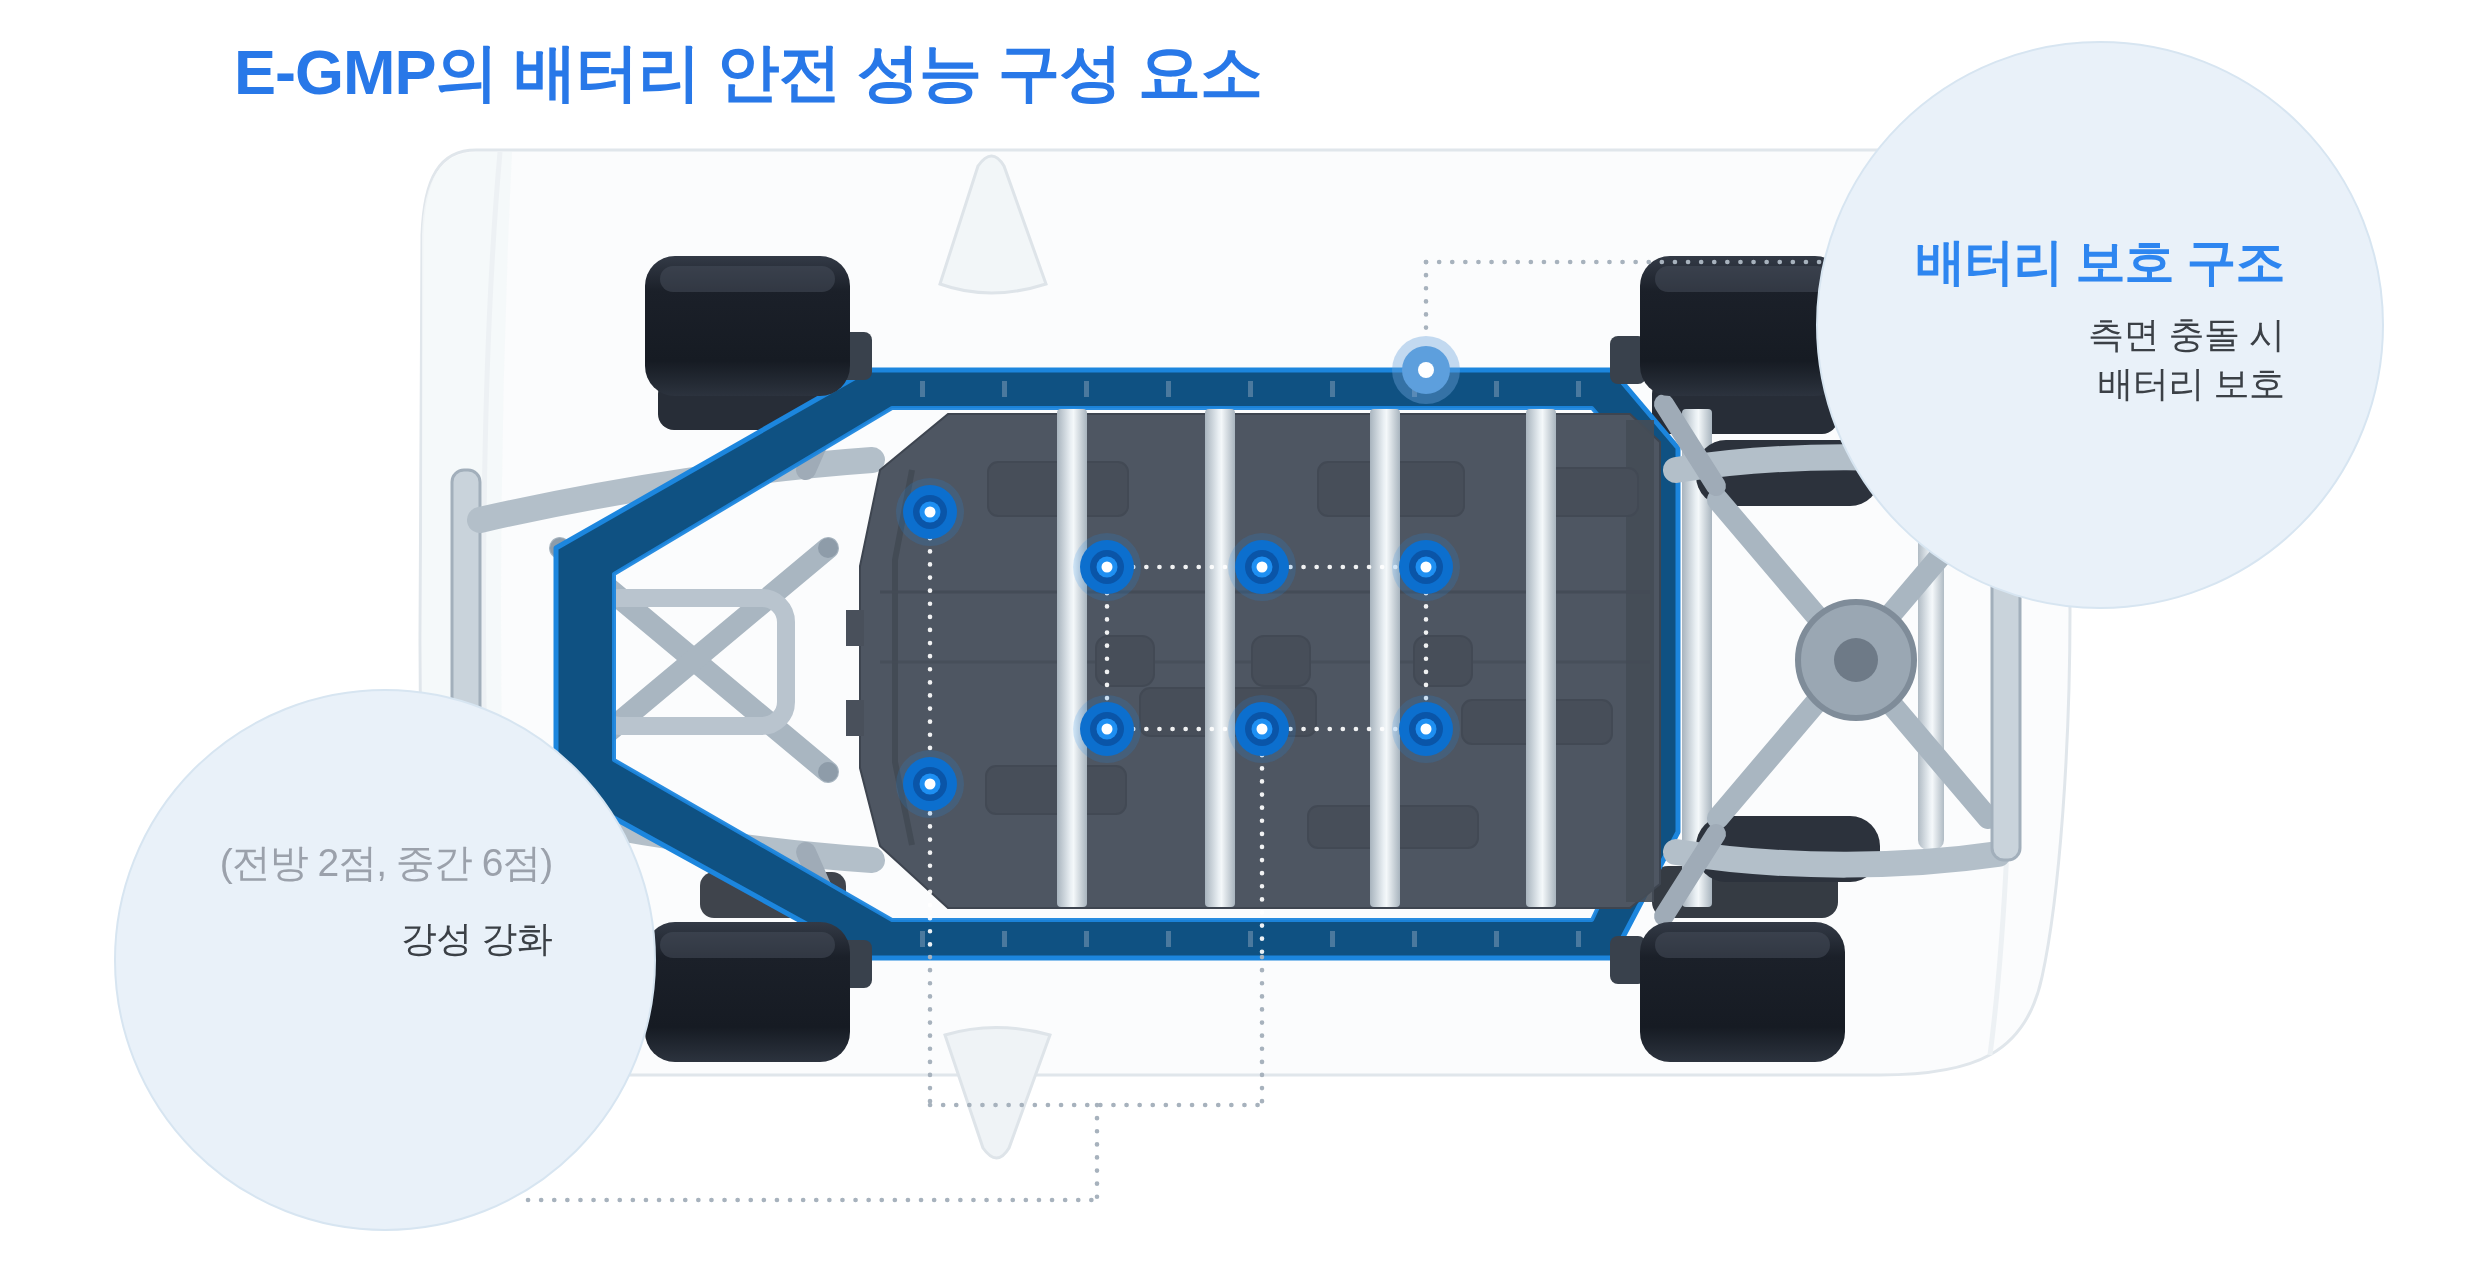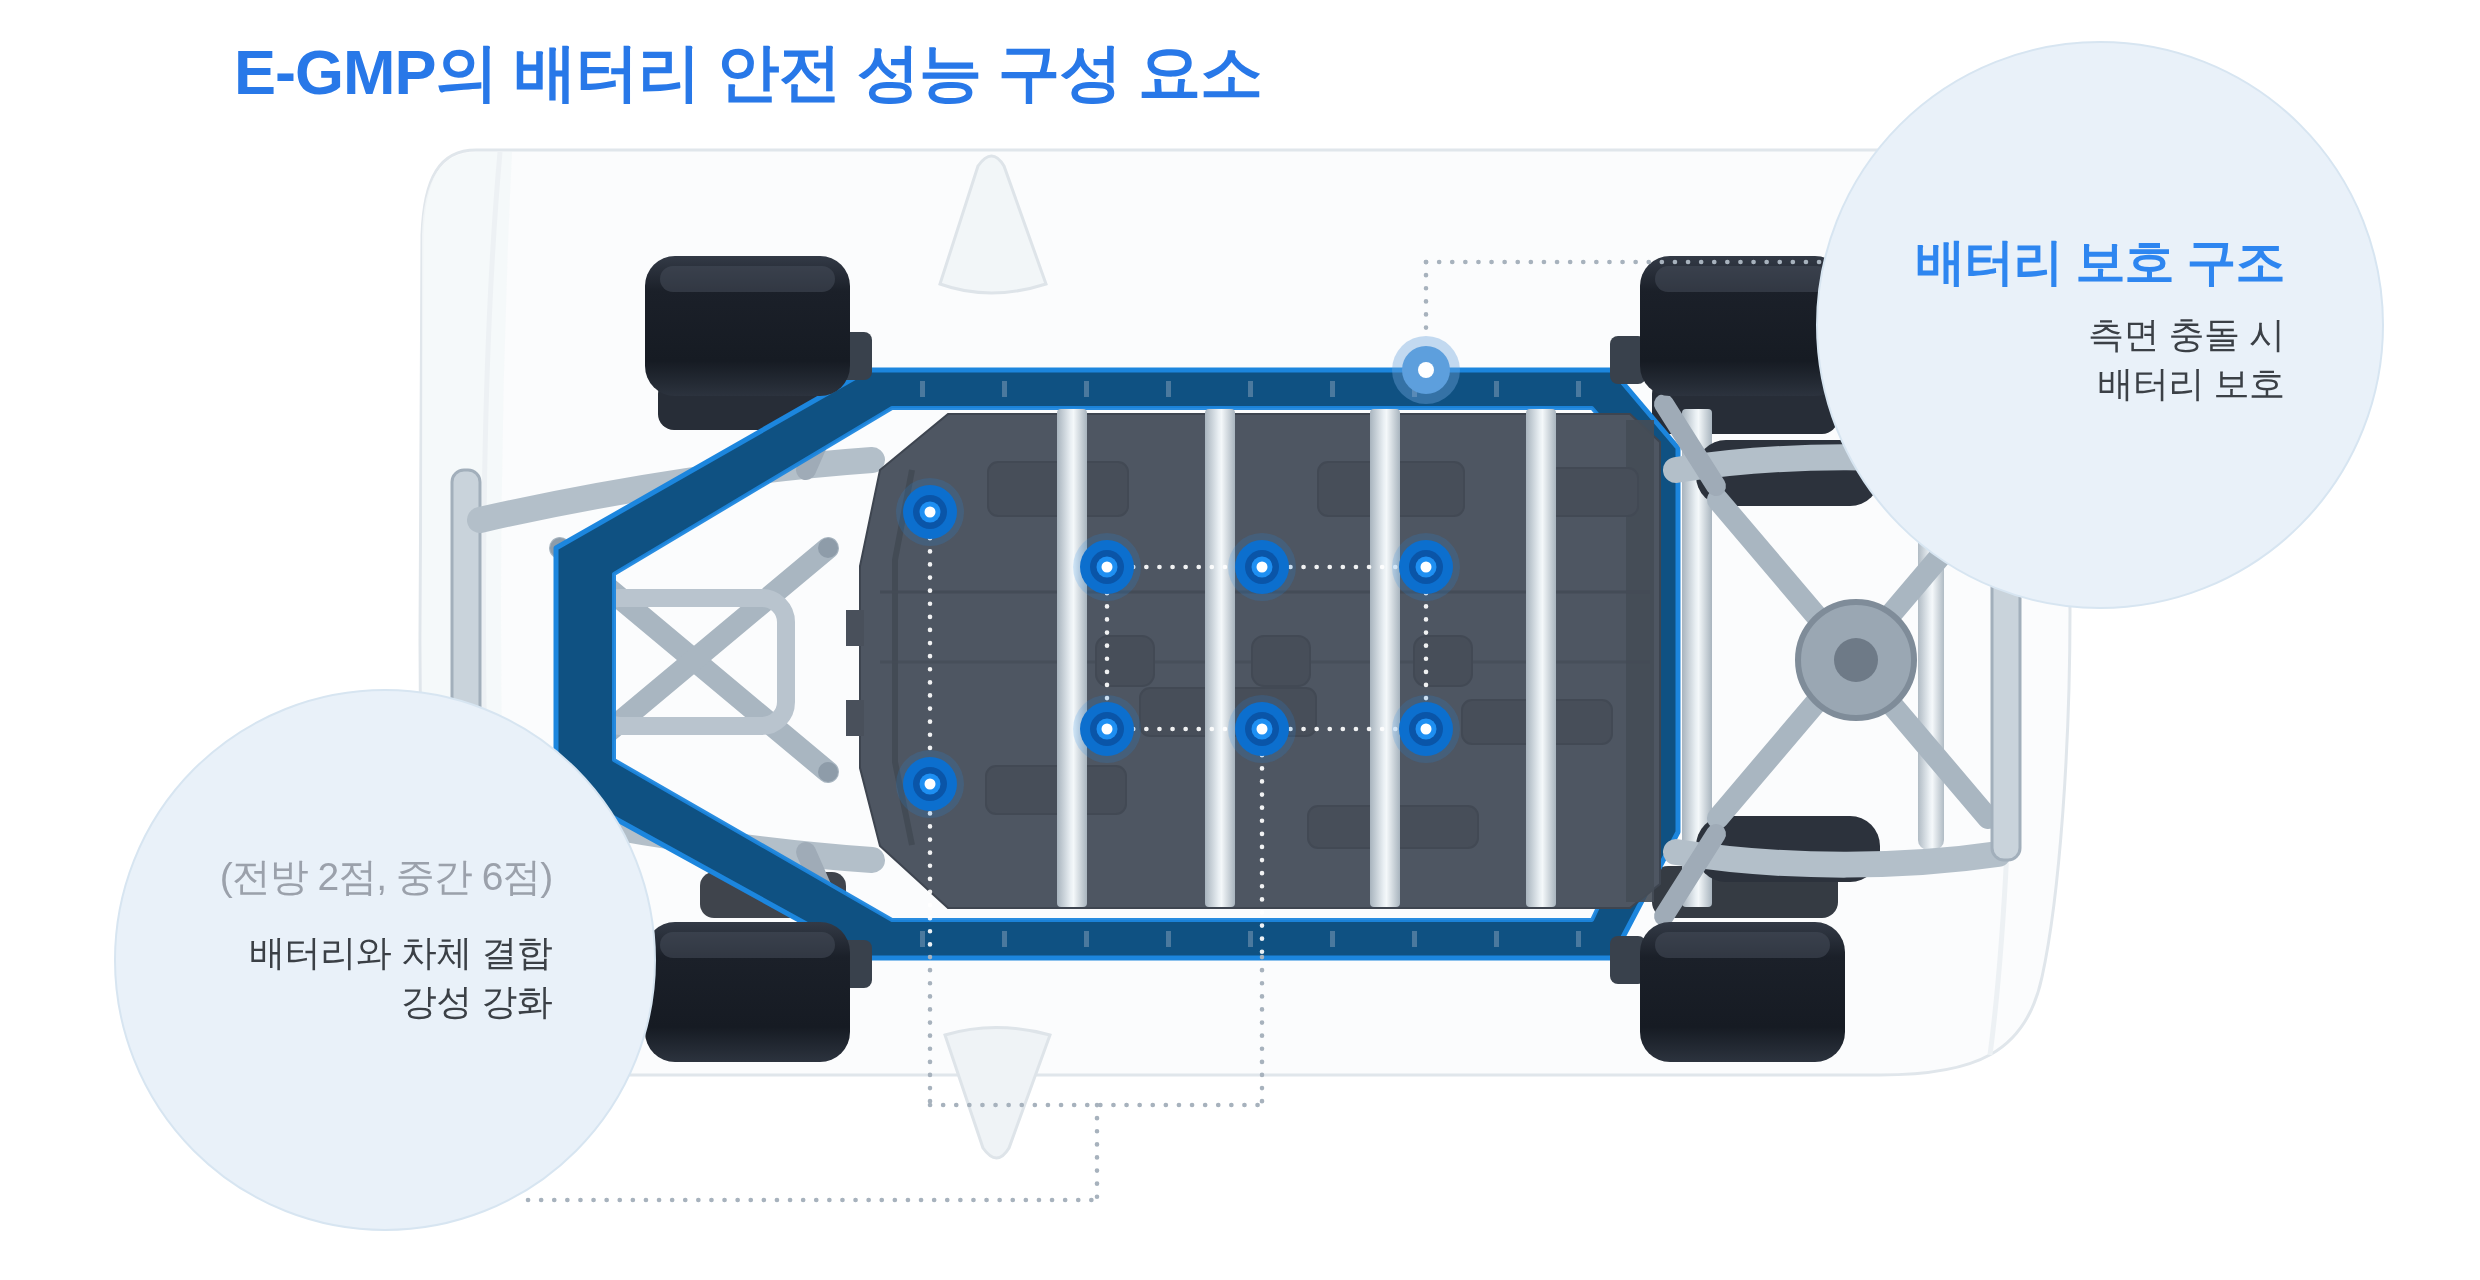--- a/index.html
+++ b/index.html
@@ -5,21 +5,21 @@
   html,body{margin:0;padding:0;background:#ffffff;}
   body{width:2480px;height:1280px;overflow:hidden;font-family:"Liberation Sans",sans-serif;}
   .stage{position:relative;width:2480px;height:1280px;background:#ffffff;}
   svg.scene{position:absolute;left:0;top:0;}
   .page-title{
     position:absolute;left:226px;top:28px;margin:8px;
     font-size:63px;font-weight:600;color:#2878E8;letter-spacing:-1px;white-space:nowrap;line-height:1.15;
   }
   .callout{position:absolute;text-align:right;transform:translateX(-50%);}
   .callout .c-title{font-size:50px;font-weight:700;color:#2E86F0;line-height:64px;white-space:nowrap;letter-spacing:-1px;}
-  .callout .c-note{font-size:39px;color:#9BA1AB;line-height:46px;margin-top:20px;white-space:nowrap;letter-spacing:-1px;}
+  .callout .c-note{font-size:39px;color:#9BA1AB;line-height:46px;margin-top:6px;white-space:nowrap;letter-spacing:-1px;}
   .callout .c-desc{margin-top:16px;}
   .callout .c-line{font-size:36px;color:#3B4046;line-height:49px;white-space:nowrap;letter-spacing:-0.5px;}
   #callout-right{left:2100px;top:230px;}
   #callout-left{left:386px;top:834px;}
   #callout-left .c-desc{margin-top:28px;}
 </style>
 </head>
 <body>
 
 <div class="stage">
@@ -223,18 +223,17 @@
     <div class="c-title">배터리 보호 구조</div>
     <div class="c-desc">
       <div class="c-line">측면 충돌 시</div>
       <div class="c-line">배터리 보호</div>
     </div>
   </div>
 
   <div class="callout" id="callout-left">
     <div class="c-note">(전방 2점, 중간 6점)</div>
     <div class="c-desc">
-      <div class="c-line">배터리와 차체 결합</div>
       <div class="c-line">강성 강화</div>
     </div>
   </div>
 
 </div>
 
 </body></html>

